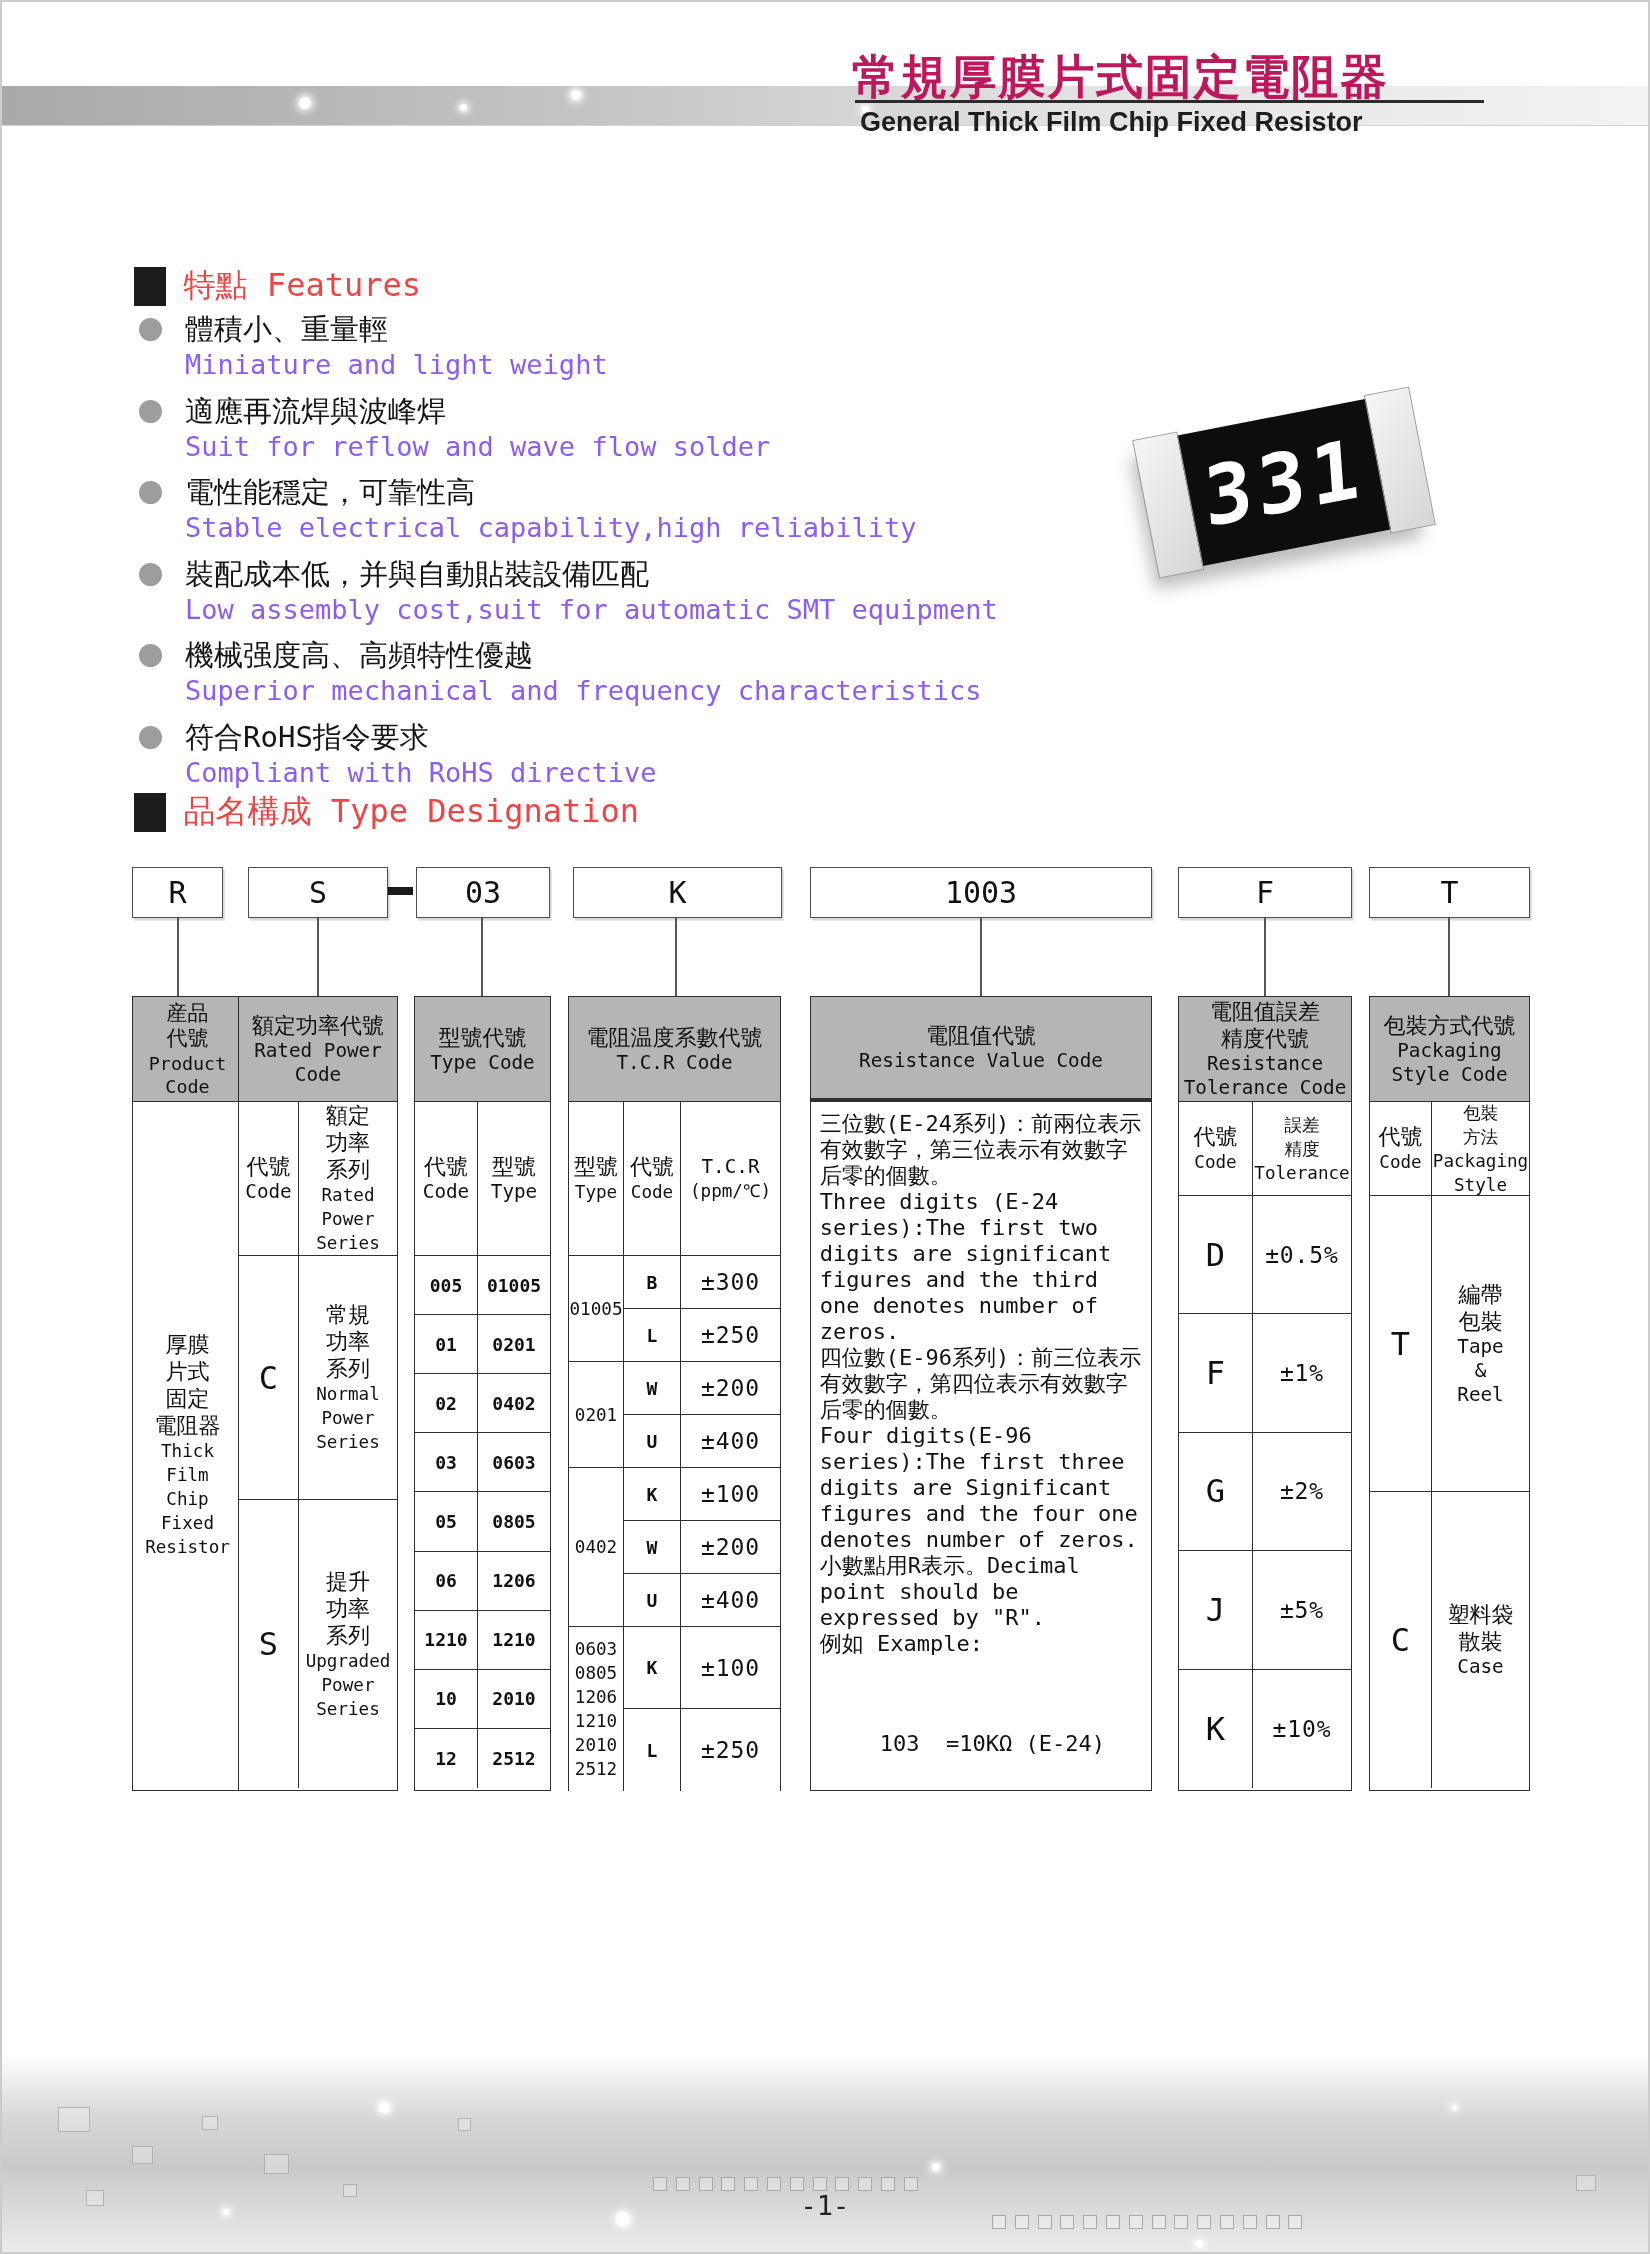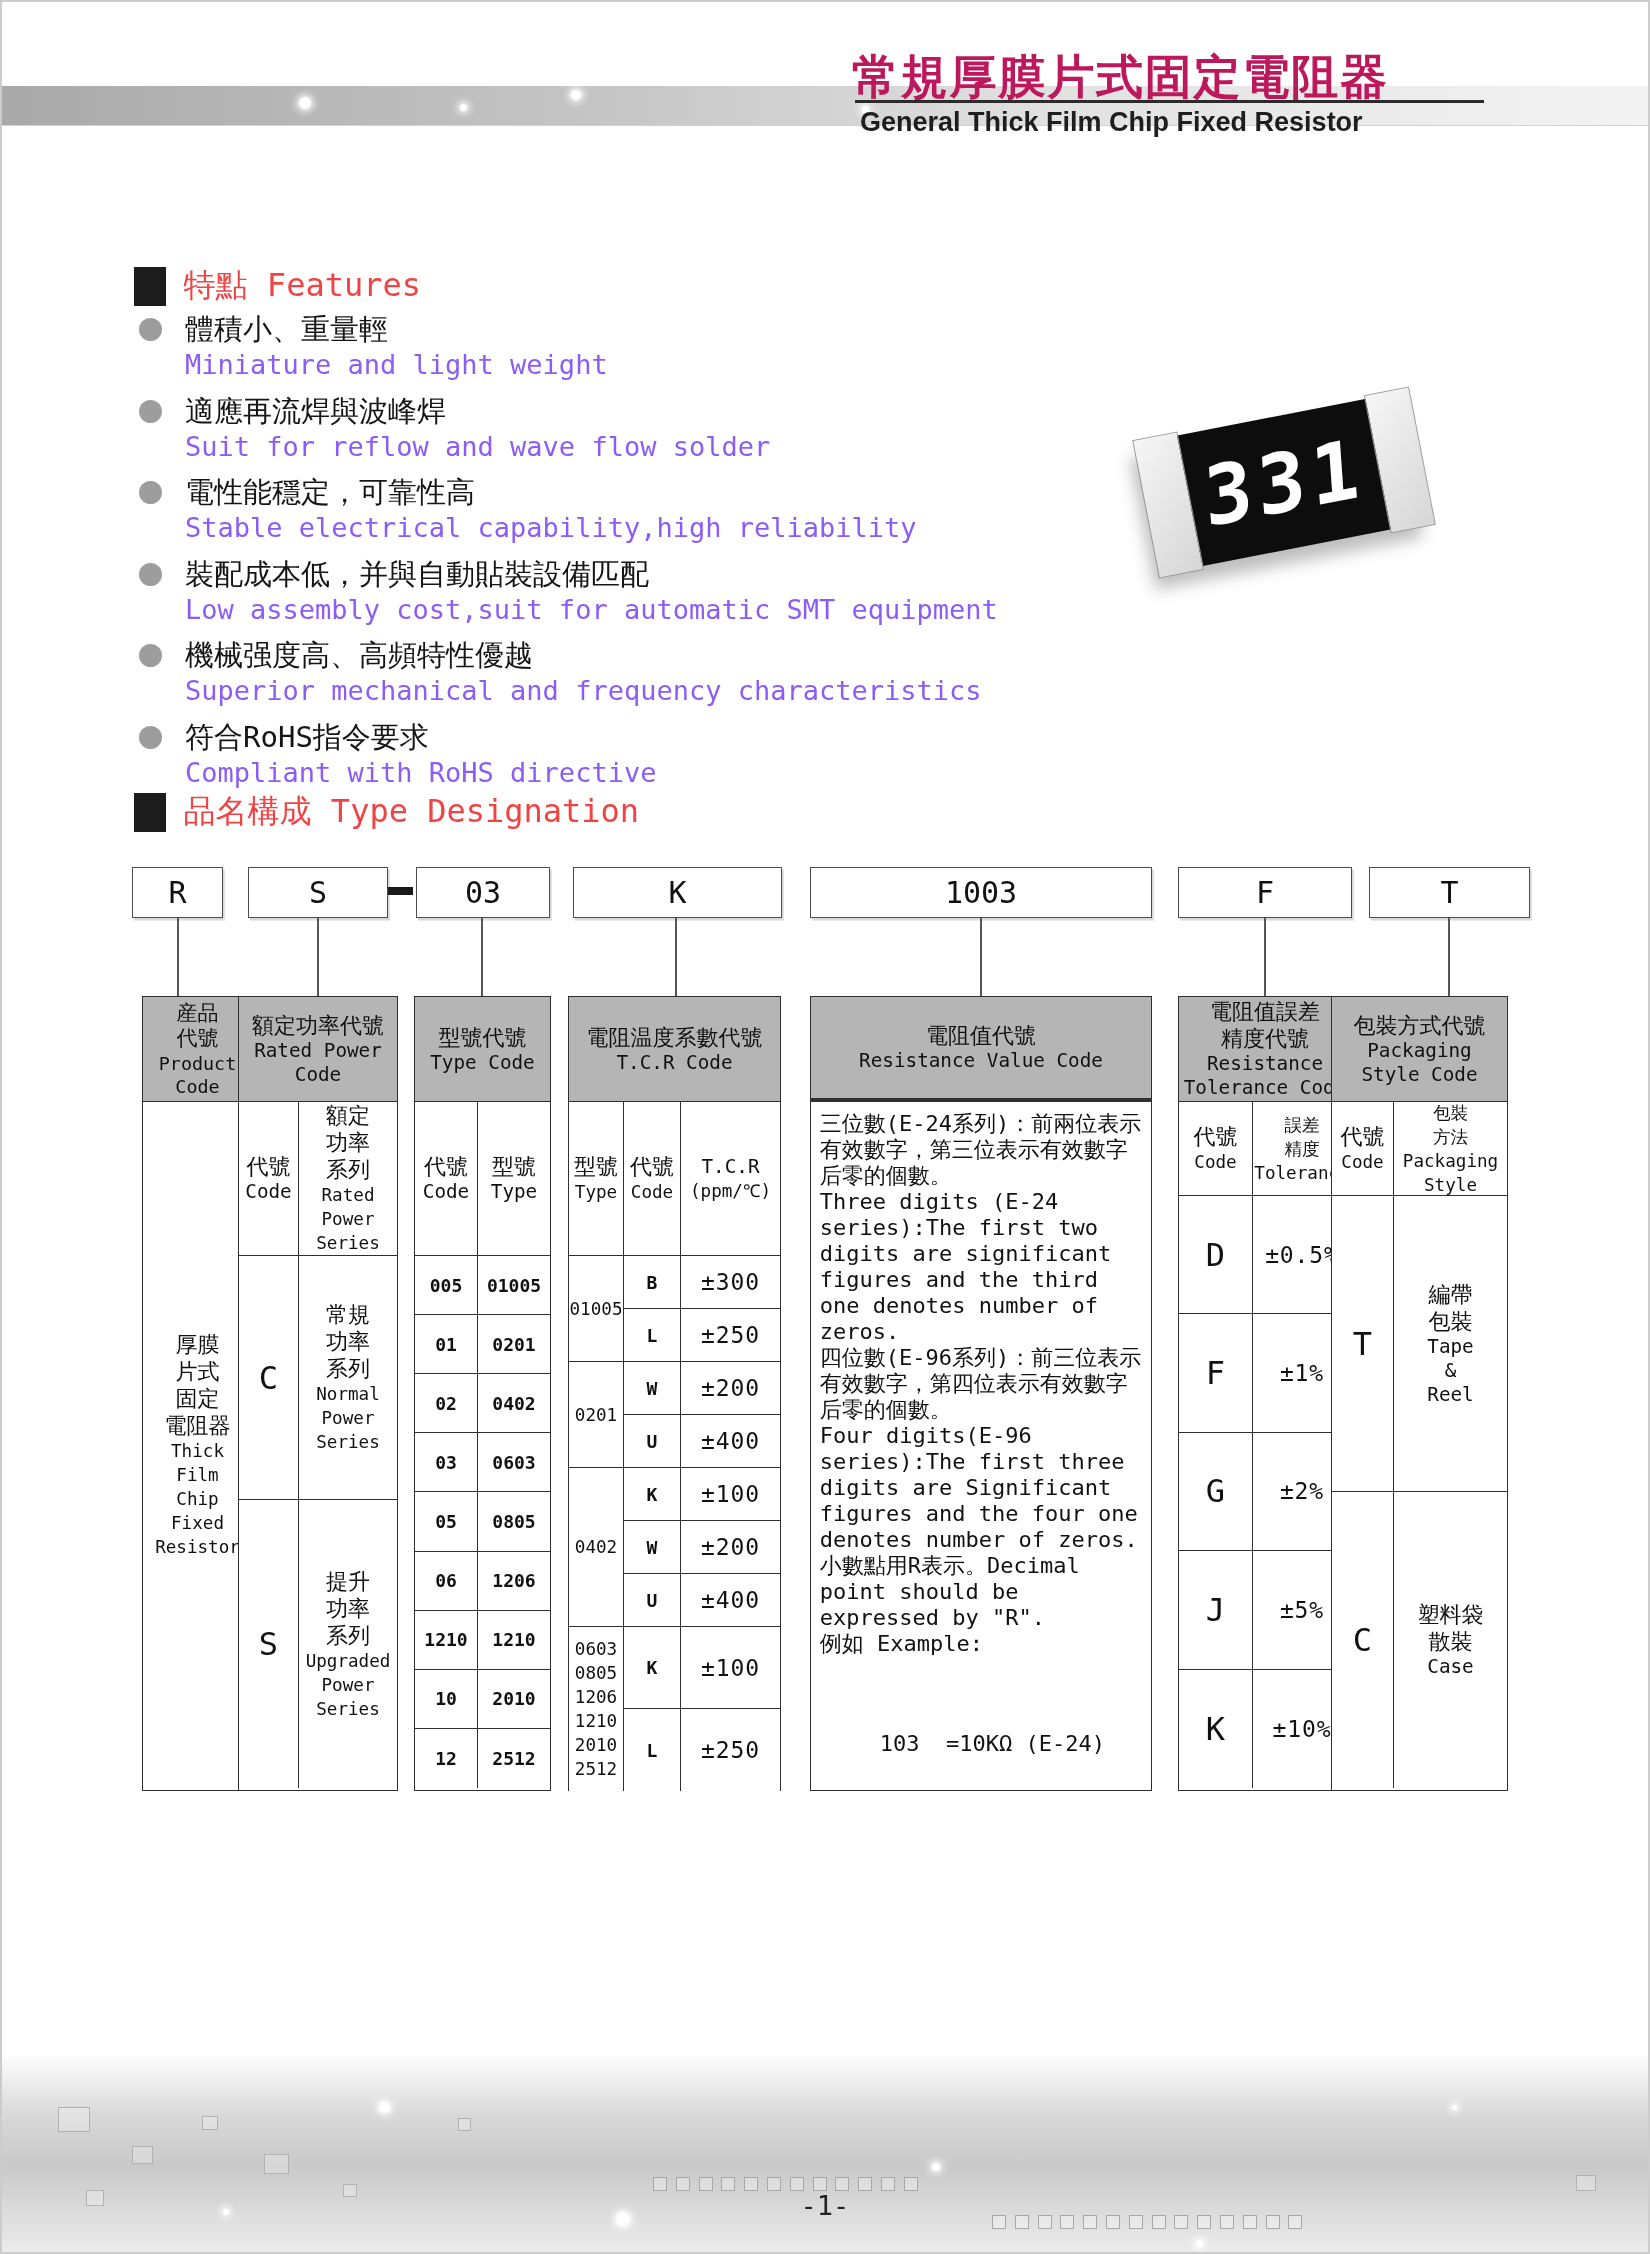--- a/index.html
+++ b/index.html
@@ -49,24 +49,24 @@
   #bx-type{left:414px;width:134px;}   #bx-tcr{left:571px;width:209px;}
   #bx-value{left:808px;width:342px;}  #bx-tolerance{left:1176px;width:174px;}
   #bx-packaging{left:1367px;width:161px;}
   .dash{position:absolute;left:386px;top:885px;width:24.6px;height:8px;background:#1a1a1a;}
   .conn{position:absolute;top:916px;height:78px;width:1.8px;background:#555;}
   #cn1{left:175px;} #cn2{left:315px;} #cn3{left:479px;} #cn4{left:673px;}
   #cn5{left:978px;} #cn6{left:1262px;} #cn7{left:1446px;}
 
   
   .col{position:absolute;top:994px;height:795px;border:1.8px solid #2f2f2f;box-sizing:border-box;background:#fff;}
-  #col-product{left:140px;width:111px;}  #col-power{left:236px;width:160px;}
+  #col-product{left:130px;width:111px;}  #col-power{left:236px;width:160px;}
   #col-type{left:412px;width:137px;}     #col-tcr{left:566px;width:213px;}
   #col-value{left:808px;width:342px;}    #col-tolerance{left:1176px;width:174px;}
-  #col-packaging{left:1329px;width:177px;}
+  #col-packaging{left:1367px;width:161px;}
   .hdr{height:105px;background:#b5b5b5;border-bottom:1.8px solid #2f2f2f;box-sizing:border-box;
        display:flex;flex-direction:column;align-items:center;justify-content:center;text-align:center;}
   .hdr .hz{font-size:22px;line-height:27px;}
   .hdr .he{font-size:19.3px;line-height:24px;}
   #col-product .hdr .hz{font-size:21px;line-height:25.5px;}
   #col-product .hdr .he{font-size:18.4px;line-height:23px;}
   .grid{display:grid;height:686px;}
   #col-power .grid{grid-template-columns:60px 1fr;grid-template-rows:154px 244px 1fr;}
   #col-type .grid{grid-template-columns:63px 1fr;grid-template-rows:154px repeat(9,1fr);}
   #col-tcr .grid{grid-template-columns:55px 57px 1fr;

